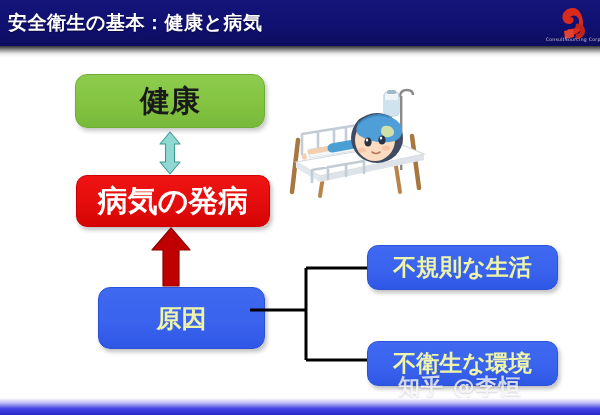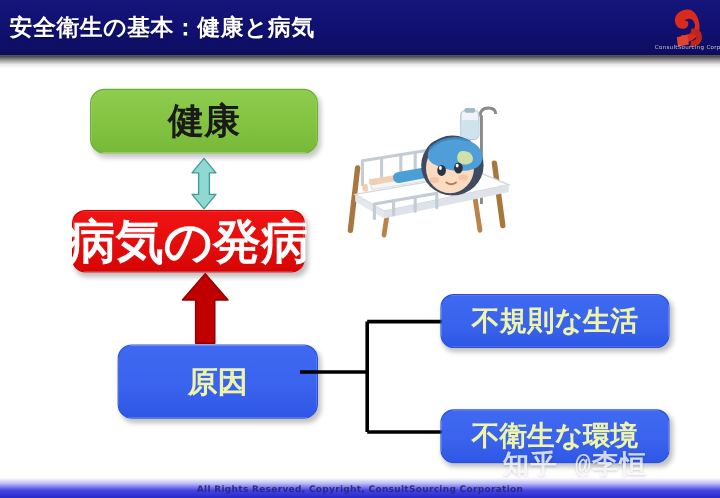--- a/index.html
+++ b/index.html
@@ -85,27 +85,27 @@
     background: linear-gradient(to bottom, #8dcc4e 0%, #84c441 50%, #79b93a 100%);
     border: 1px solid #6fae33;
     box-shadow: 2px 3px 4px rgba(0,0,0,0.22);
     font-size: 30px;
     font-weight: bold;
     color: #1a1a1a;
     text-align: center;
   }
 
   .node-illness {
-    left: 60px; top: 175px;
+    left: 76px; top: 175px;
     width: 194px; height: 52px;
     background: linear-gradient(to bottom, #f01414 0%, #e50d0d 50%, #d60505 100%);
     border: 1px solid #cc0000;
     border-radius: 11px;
     box-shadow: 2px 3px 4px rgba(0,0,0,0.25);
-    font-size: 40px;
+    font-size: 30px;
     font-weight: bold;
     color: #ffffff;
   }
 
   .node-cause {
     left: 98px; top: 287px;
     width: 167px; height: 62px;
     background: linear-gradient(to bottom, #3f69f0 0%, #3a63ee 55%, #2f57e6 100%);
     border: 1px solid #2b51d8;
     box-shadow: 2px 3px 4px rgba(0,0,0,0.25);
@@ -153,29 +153,28 @@
   .illustration {
     position: absolute;
     left: 272px; top: 78px;
     width: 172px; height: 122px;
   }
   .illustration svg { display: block; }
 
   
   .watermark {
     position: absolute;
-    left: 419px; top: 372px;
+    left: 398px; top: 372px;
     font-size: 22px;
     font-weight: bold;
     color: rgba(255,255,255,0.78);
     letter-spacing: 1px;
     white-space: nowrap;
     text-shadow: 0 1px 2px rgba(0,0,0,0.18);
     pointer-events: none;
-    font-family: Liberation Mono, monospace;
   }
 
   
   .footerbar {
     position: absolute;
     left: 0; top: 398px;
     width: 600px; height: 17px;
     background: linear-gradient(to bottom,
       rgba(255,255,255,1) 0%,
       rgba(190,190,245,1) 28%,
@@ -292,15 +291,14 @@
     </svg>
   </div>
 
   <div class="node node-blue-right node-irregular">不規則な生活</div>
 
   <div class="node node-blue-right node-unsanitary">不衛生な環境</div>
 
   <div class="watermark">知乎 @李恒</div>
 
   <div class="footerbar"></div>
-  <div class="footer-text">All Rights Reserved, Copyright, ConsultSourcing Corporation</div>
 
 </div>
 
 </body></html>

